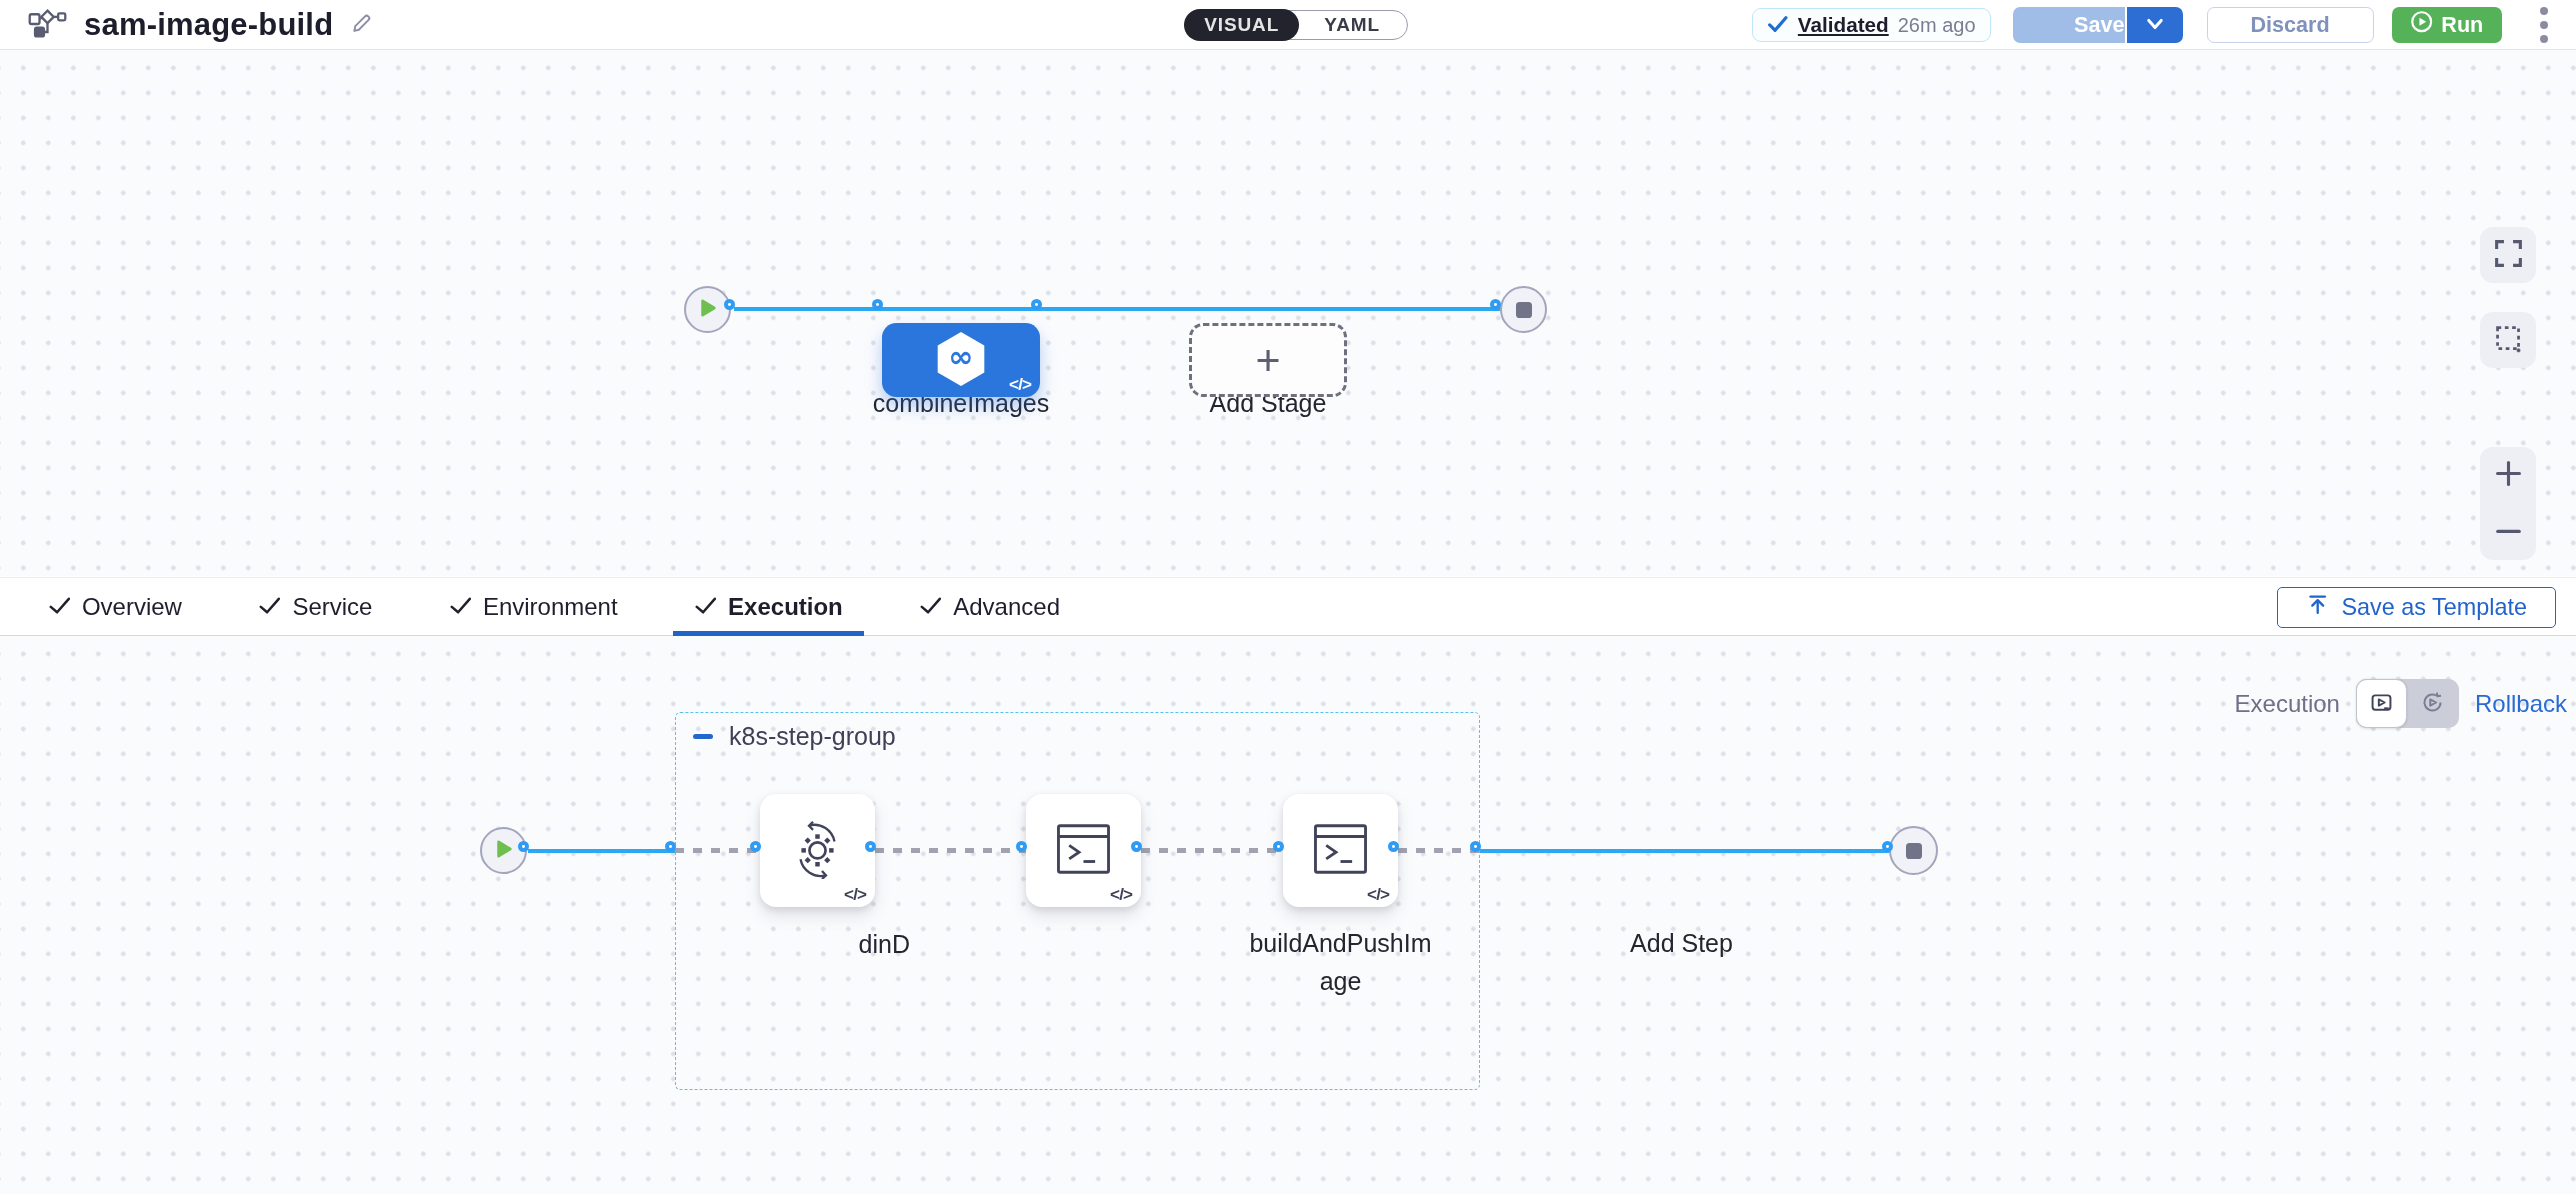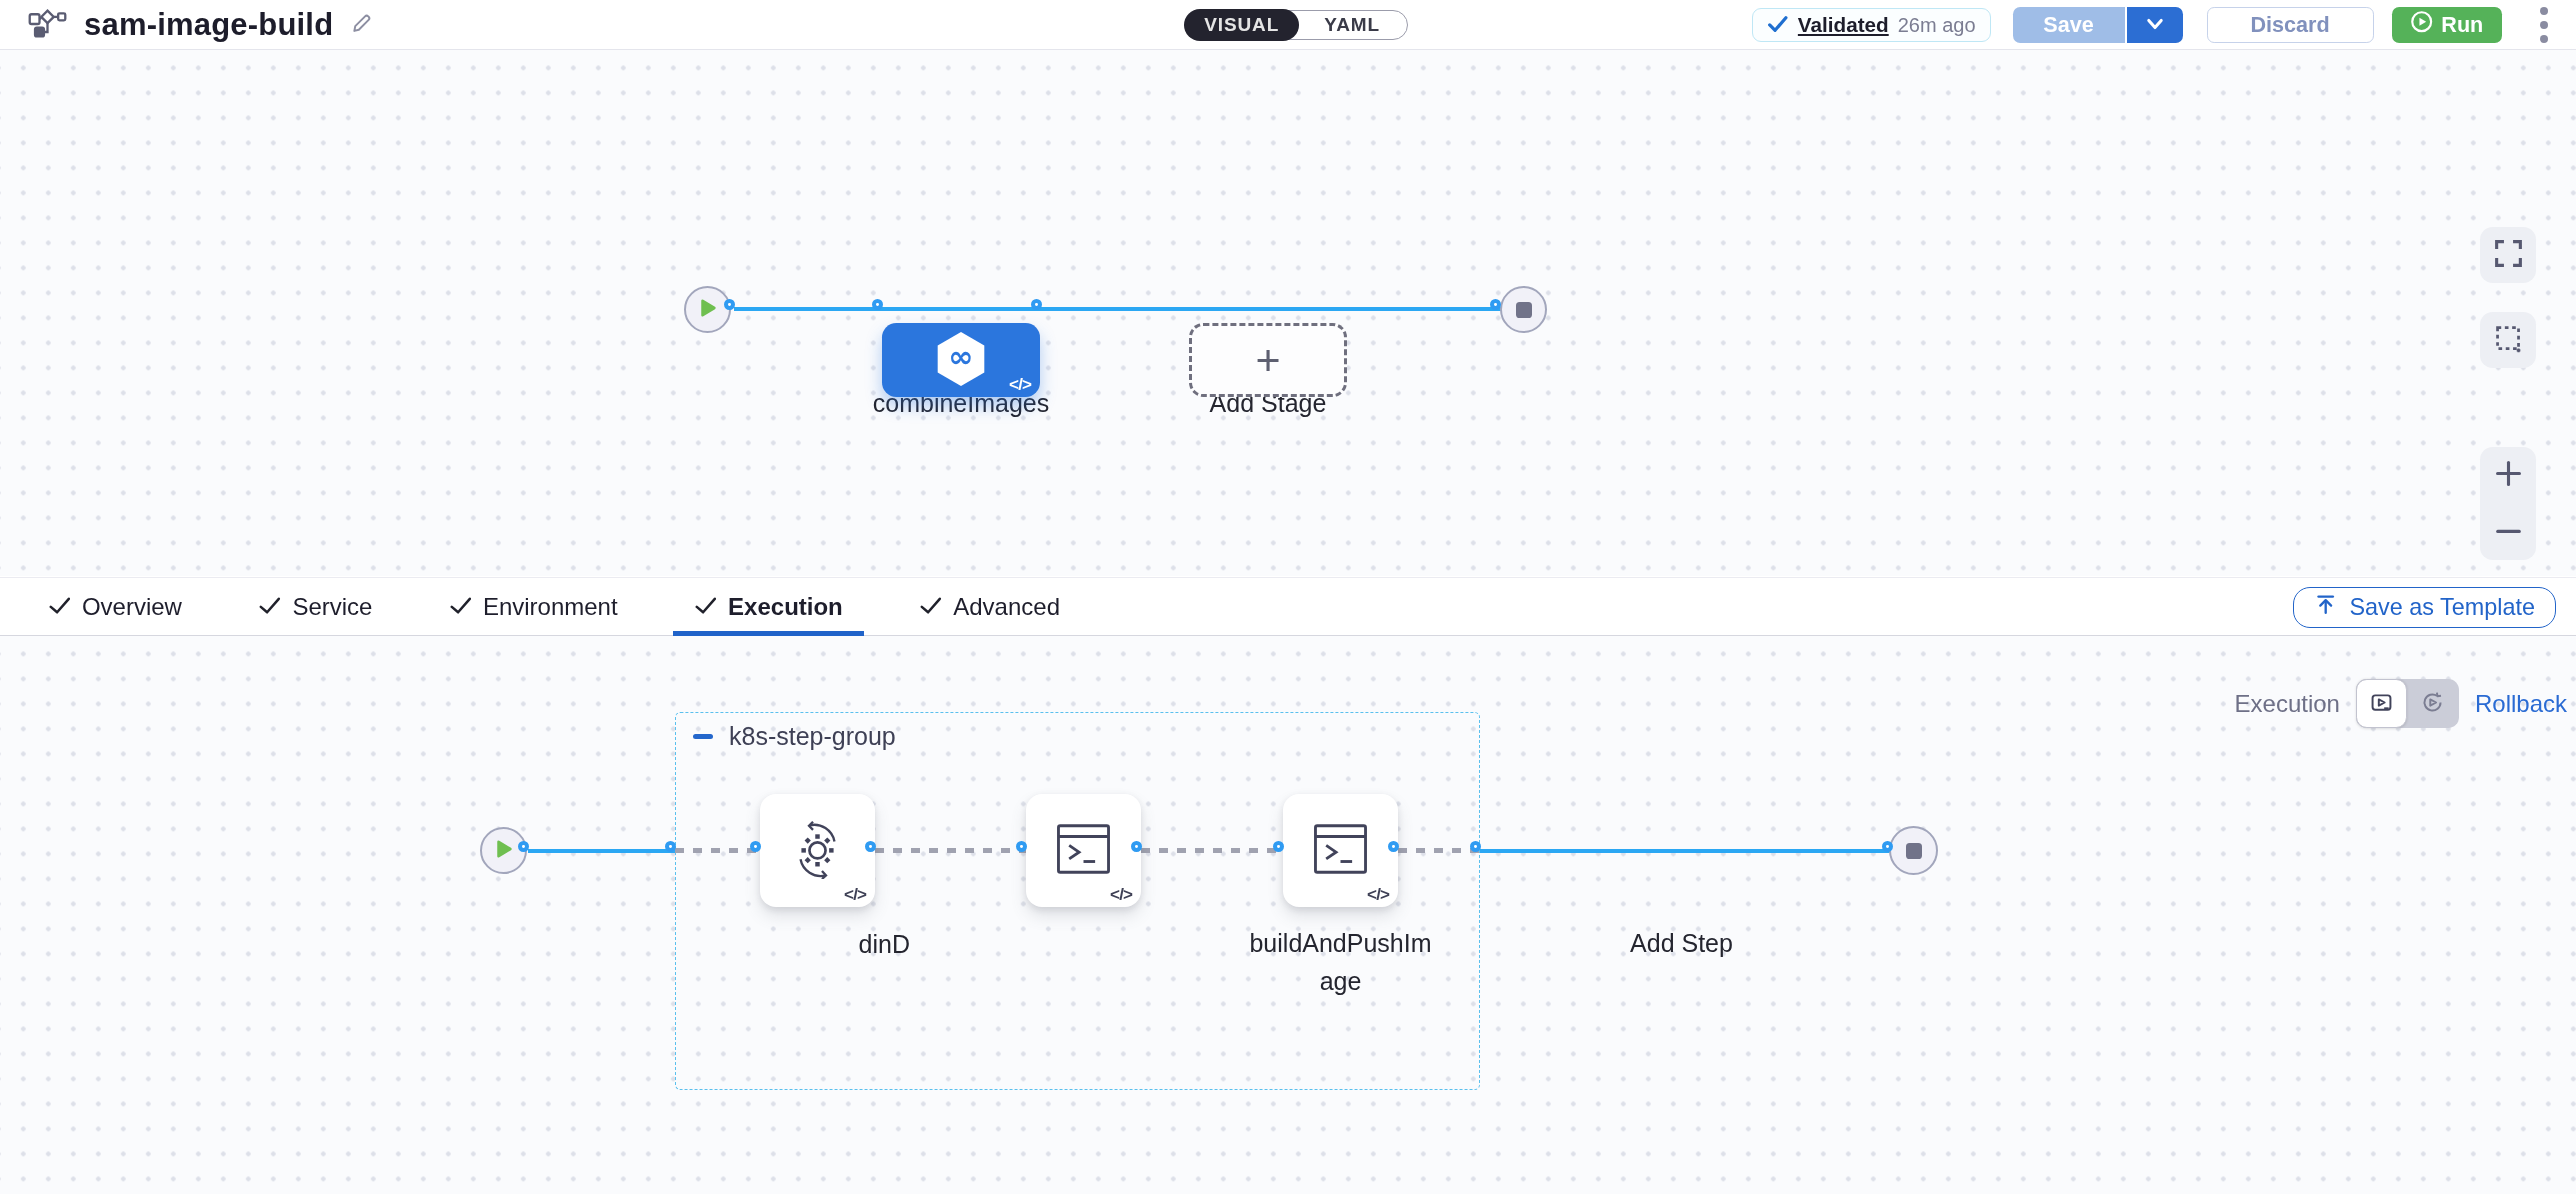--- a/index.html
+++ b/index.html
@@ -19,21 +19,21 @@
          letter-spacing:0.9px; color:#3a3b48; border-radius:899px; }
   .seg.sel { background:#23232e; color:#e5e5e5; margin:-1.8px; flex:none; width:115px; }
 
   .header-right { position:absolute; right:20px; top:7.2px; height:36px; display:flex; align-items:center; }
   .chip-validated { height:34px; border:1.8px solid #bfe7f5; background:#fbfeff; border-radius:9px;
                     display:flex; align-items:center; gap:9px; padding:0 14.4px; }
   .chip-validated .v-label { font-size:20.7px; font-weight:bold; color:#1d1d2b;text-decoration:underline; }
   .chip-validated .v-time { font-size:20px; color:#7b7d92; }
   .save-split { display:flex; margin-left:21.6px; }
   .btn-save { width:112px; height:36px; background:#9fbde7; color:#fff; font-size:21.6px; font-weight:bold;
-              border:none; border-radius:7.2px 0 0 7.2px; cursor:pointer; }
+              border:none; border-radius:7.2px 0 0 7.2px; cursor:pointer;text-align:right; }
   .btn-save-caret { width:56px; height:36px; background:#2c6ed3; border:none; border-radius:0 7.2px 7.2px 0;
               margin-left:2.7px; display:flex; align-items:center; justify-content:center; cursor:pointer; }
   .btn-discard { margin-left:23.4px; width:167px; height:36px; background:#fff; border:1.8px solid #c6d2ea;
               border-radius:7.2px; color:#8191bd; font-size:21.6px; font-weight:bold; cursor:pointer; }
   .btn-run { margin-left:18px; width:110px; height:36px; background:#55b259; border:none; border-radius:7.2px;
               color:#fff; font-size:21.6px; font-weight:bold; display:flex; align-items:center; justify-content:center;
               gap:8px; cursor:pointer; }
   .kebab { margin-left:31px; width:23.4px; height:40px; display:flex; flex-direction:column; align-items:center;
               justify-content:center; gap:6.3px; cursor:pointer; }
   .kebab i { width:8px; height:8px; border-radius:50%; background:#8a8ca1; }
@@ -74,22 +74,22 @@
   .zoom-panel > div { flex:1; display:flex; align-items:center; justify-content:center; cursor:pointer; }
 
   
   .tabsbar { position:absolute; left:0; top:577px; width:2576px; height:59px; background:#fff;
           border-top:0.9px solid #ebebf1; border-bottom:0.9px solid #d6d7df; z-index:15; display:flex; align-items:center;
           padding-left:27px; }
   .tab { position:relative; height:100%; display:flex; align-items:center; gap:11.7px; padding:0 21.6px;
           margin-right:34px; font-size:24px; color:#1e1e2c; cursor:pointer; }
   .tab.active { font-weight:bold; }
   .tab.active::after { content:""; position:absolute; left:0; right:0; bottom:-0.9px; height:4.5px; background:#2063c9; }
-  .btn-template { position:absolute; right:20px; top:9px; height:41px; padding:0 20px; background:#fff;
-          border:1.8px solid #2264c9; border-radius:17px; color:#2264c9; font-size:23.4px; display:flex;
+  .btn-template { position:absolute; right:20px; top:9px; height:41px; padding:0 28px; background:#fff;
+          border:1.8px solid #2264c9; border-radius:5px; color:#2264c9; font-size:23.4px; display:flex;
           align-items:center; gap:11.7px; cursor:pointer; }
 
   
   .mode-row { position:absolute; right:0; top:43px; display:flex; align-items:center; z-index:6; }
   .mode-exec-label { font-size:24px; color:#6e7087; }
   .mode-toggle { margin-left:16px; width:103px; height:49px; background:#cbcdd8; border-radius:10.8px;
           display:flex; cursor:pointer; }
   .mode-opt { width:51px; height:49px; display:flex; align-items:center; justify-content:center; }
   .mode-opt.sel { background:#fff; border:1.8px solid #c2c3cf; border-radius:10.8px; box-shadow:0 0.9px 2.7px rgba(0,0,0,.12); }
   .mode-rollback { margin-left:16px; margin-right:9px; font-size:24px; color:#2a6bd3; cursor:pointer; }

